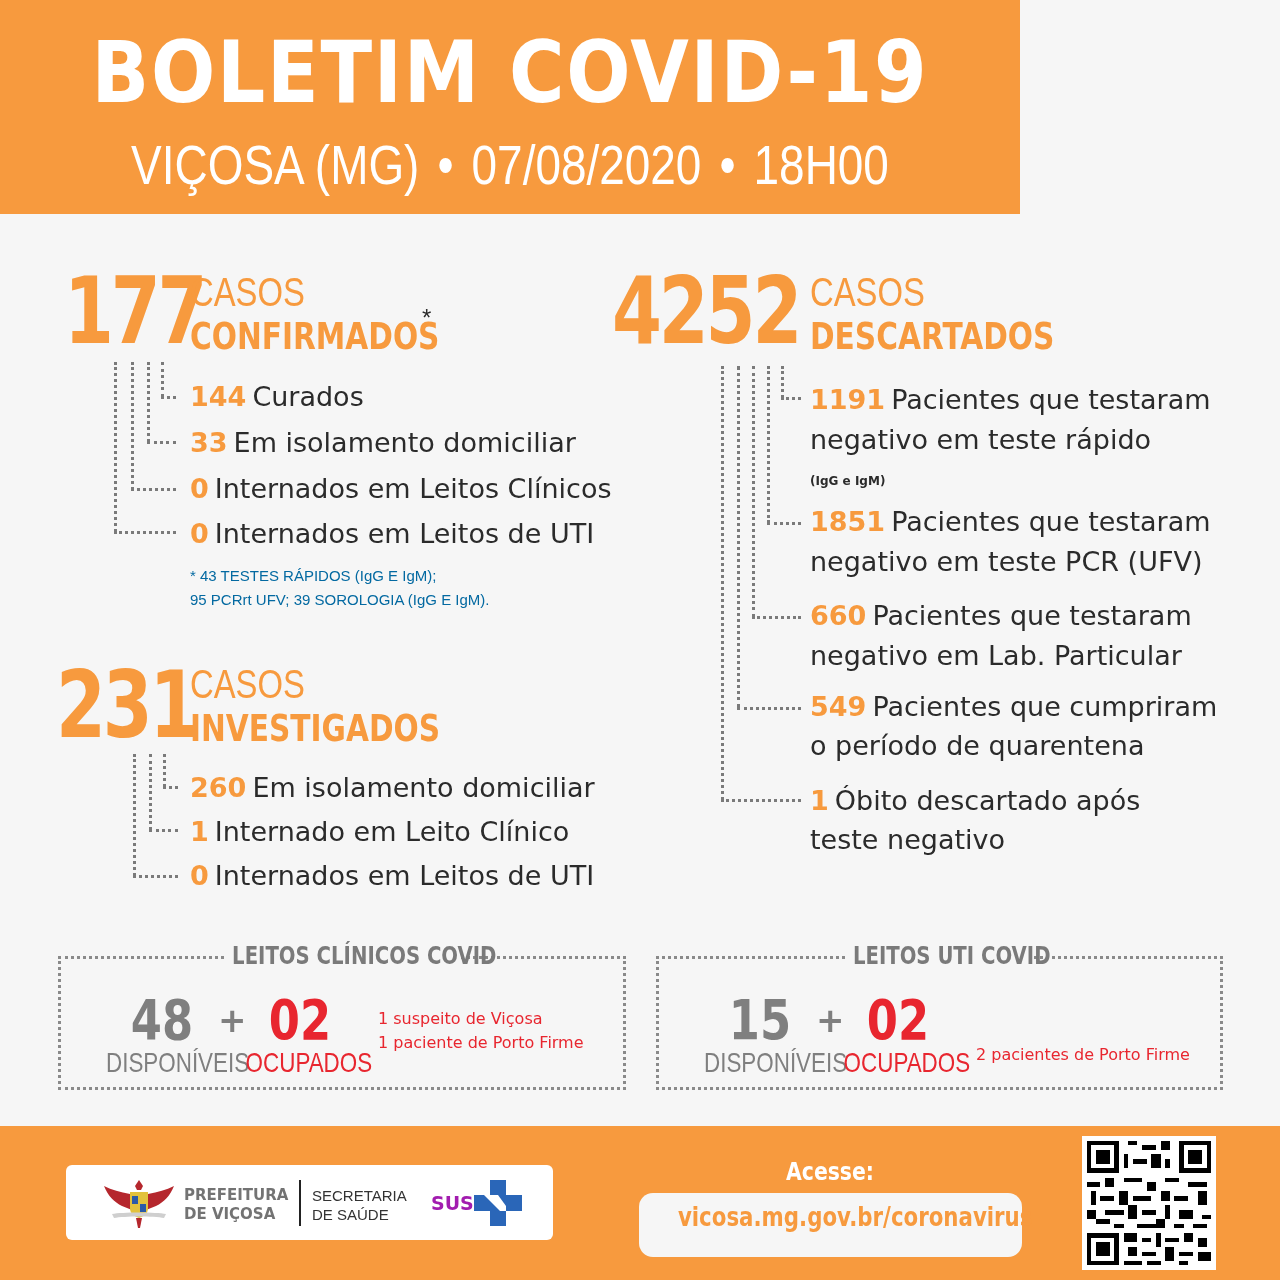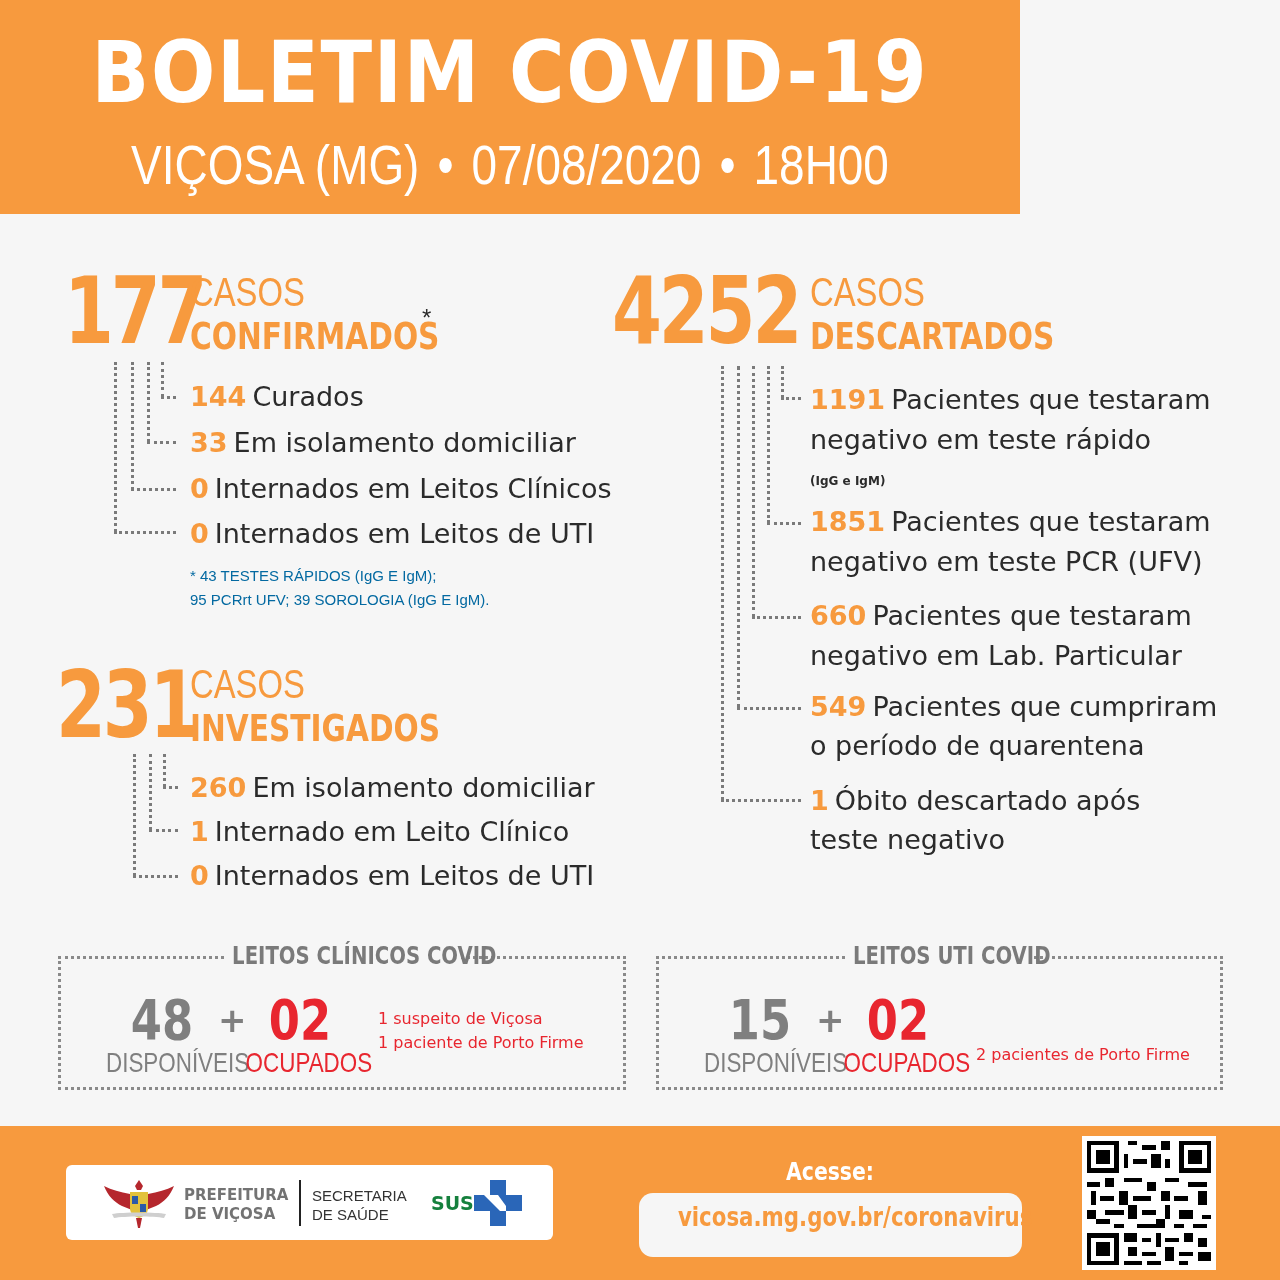--- a/index.html
+++ b/index.html
@@ -30,21 +30,21 @@
   .gray { color:#7f7f7f; }
   .red { color:#e8262f; }
   .plus { position:absolute; font-family:"DejaVu Sans", sans-serif; font-weight:bold; font-size:34px; color:#7f7f7f; }
   .bed-note { position:absolute; font-family:"DejaVu Sans", sans-serif; font-size:16px; line-height:24px; color:#e8262f; white-space:nowrap; }
 
   .footer { position:absolute; left:0; top:1126px; width:1280px; height:154px; background:#f79a3e; }
   .logo-card { position:absolute; left:66px; top:1165px; width:487px; height:75px; background:#fff; border-radius:6px; }
   .prefeitura { position:absolute; left:184px; top:1186px; font-family:"DejaVu Sans", sans-serif; font-weight:bold; font-size:15px; line-height:19px; color:#737373; }
   .divider { position:absolute; left:299px; top:1180px; width:2px; height:46px; background:#222; }
   .secretaria { position:absolute; left:312px; top:1186px; font-family:"Liberation Sans", sans-serif; font-size:15px; line-height:19px; color:#333; }
-  .sus-text { position:absolute; left:431px; top:1192px; font-family:"DejaVu Sans", sans-serif; font-weight:bold; font-size:19px; color:#15803d; }
+  .sus-text { position:absolute; left:431px; top:1192px; font-family:"DejaVu Sans", sans-serif; font-weight:bold; font-size:19px; color:#a21caf; }
   .acesse { position:absolute; left:640px; top:1158px; width:380px; text-align:center; font-family:"DejaVu Sans", sans-serif; font-weight:bold; font-size:24px; color:#fff; transform:scaleX(0.85); }
   .url-pill { position:absolute; left:639px; top:1193px; width:383px; height:64px; background:#f6f6f6; border-radius:14px; text-align:center; }
   .url-pill span { display:inline-block; font-family:"DejaVu Sans", sans-serif; font-weight:bold; font-size:26px; line-height:48px; color:#f79a3e; transform:scaleX(0.82); white-space:nowrap; }
   .qr { position:absolute; left:1082px; top:1136px; width:134px; height:134px; background:#fff; }
 </style>
 </head>
 <body>
 
 <div class="header">
   <div class="title">BOLETIM COVID-19</div>

